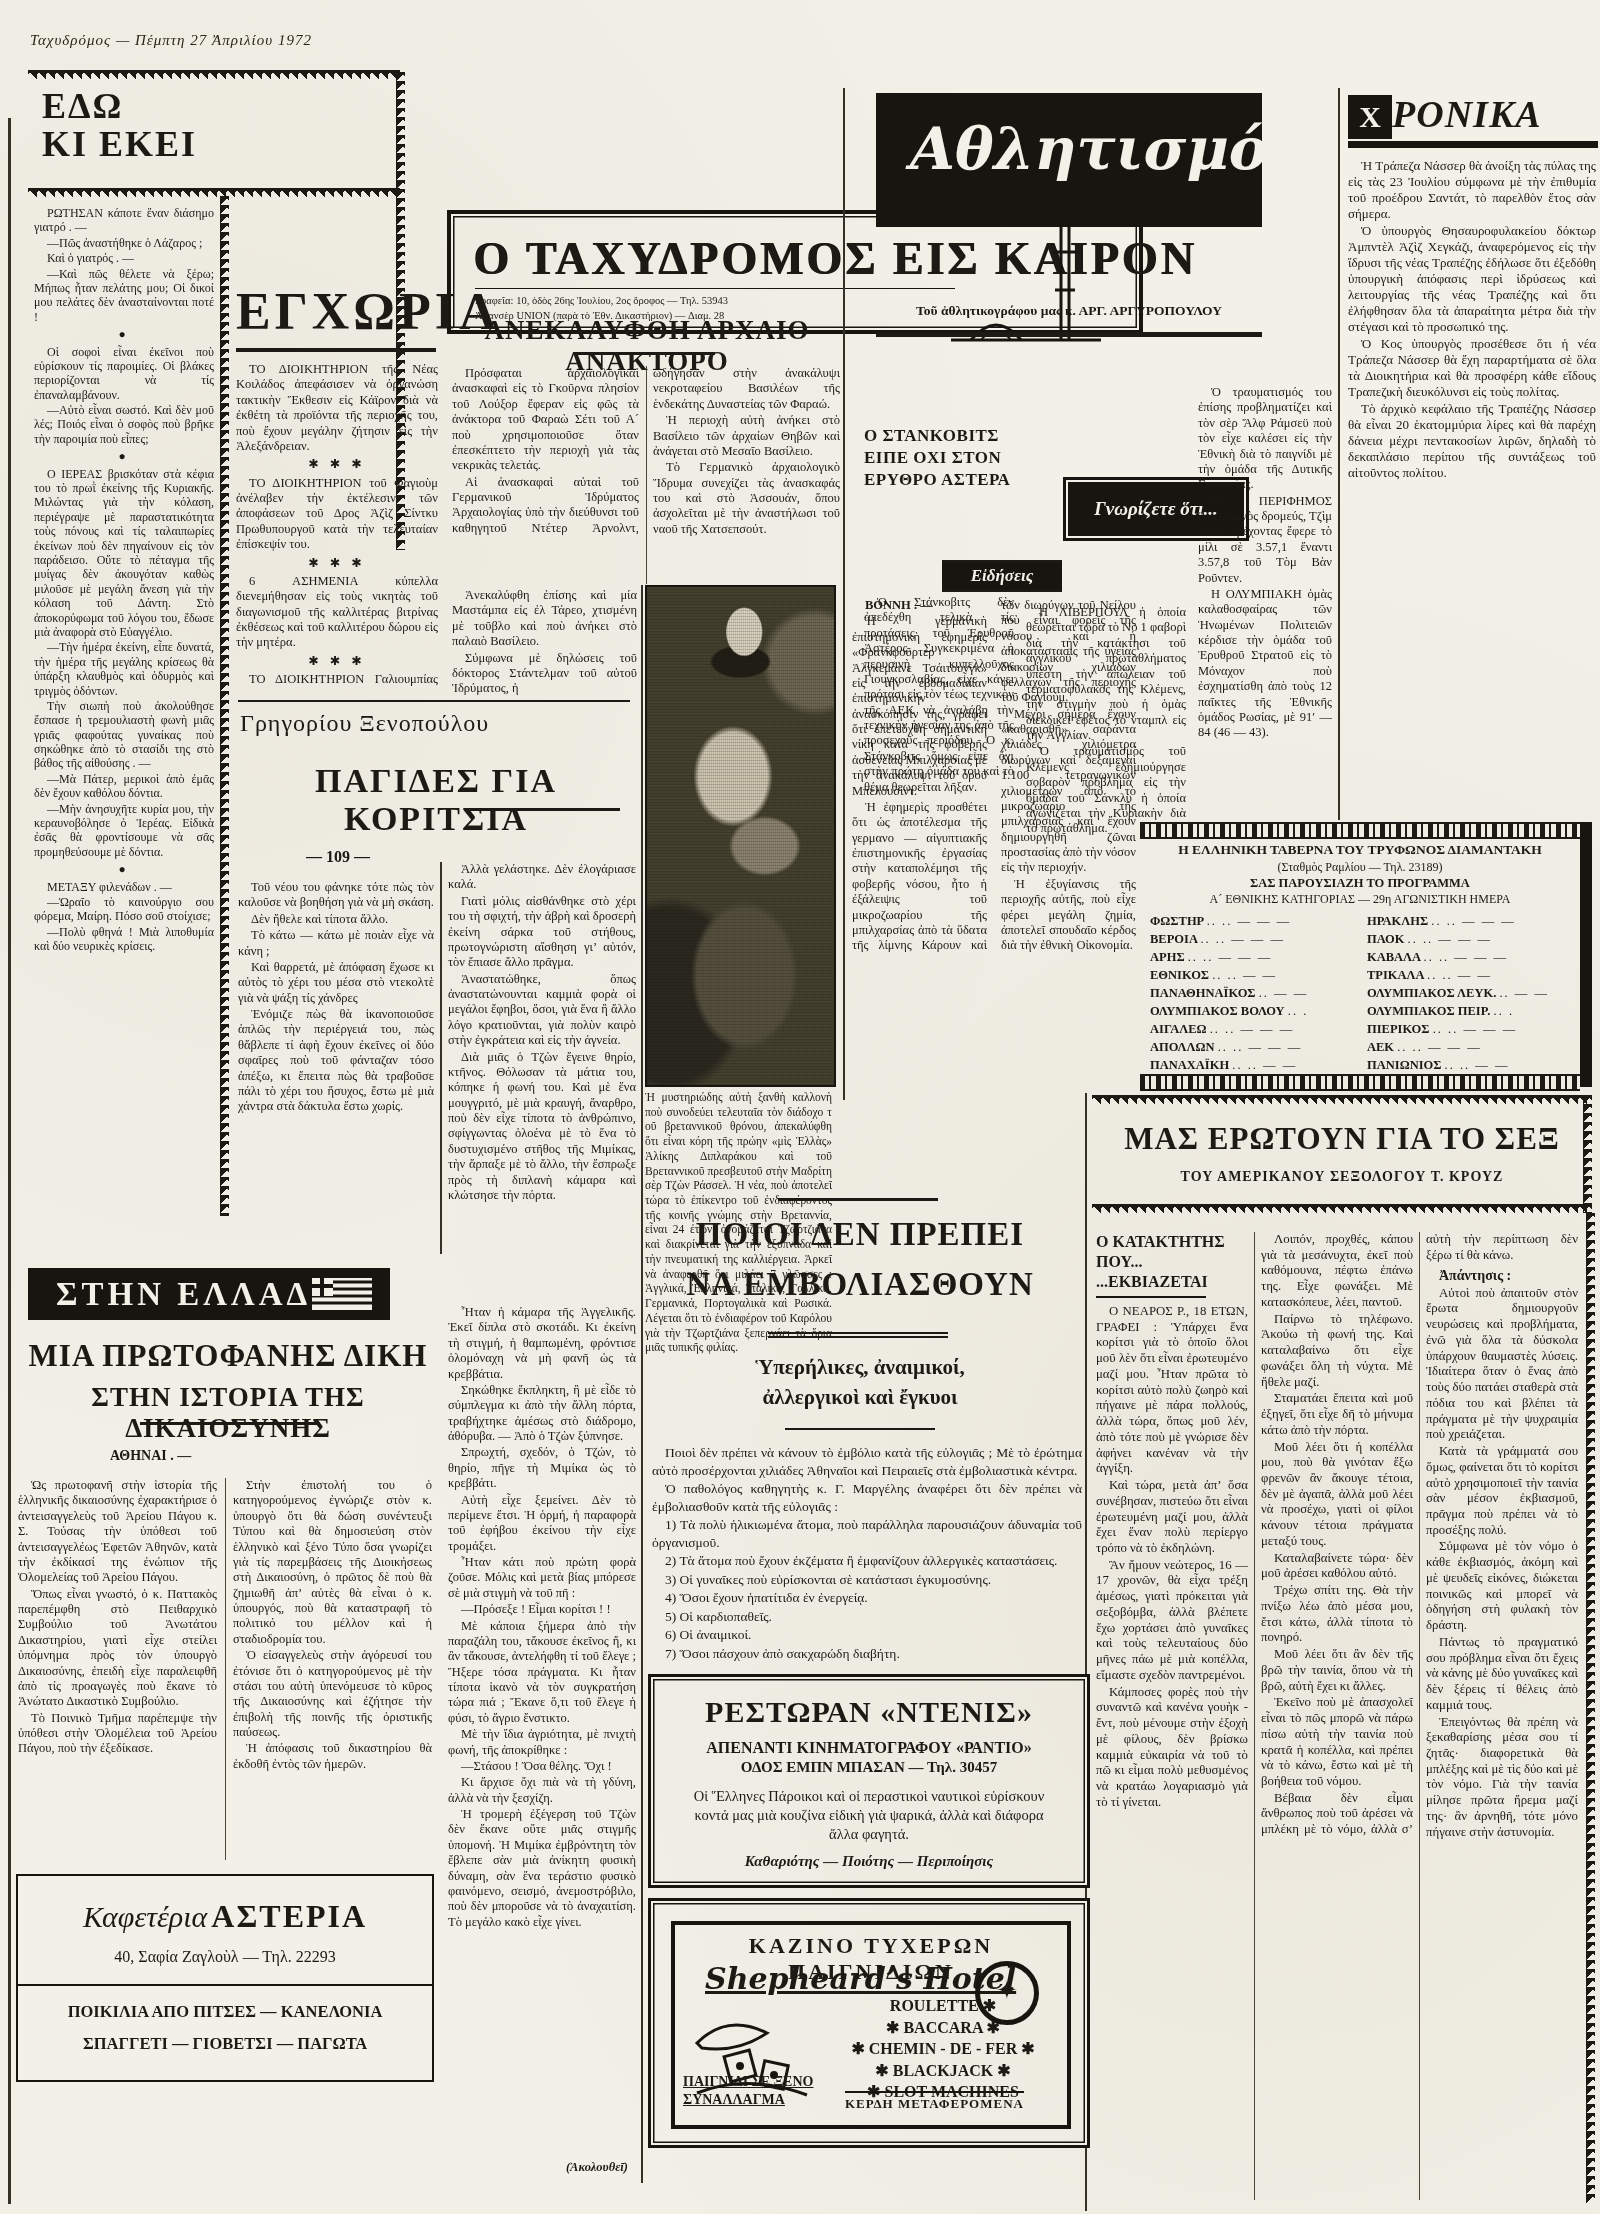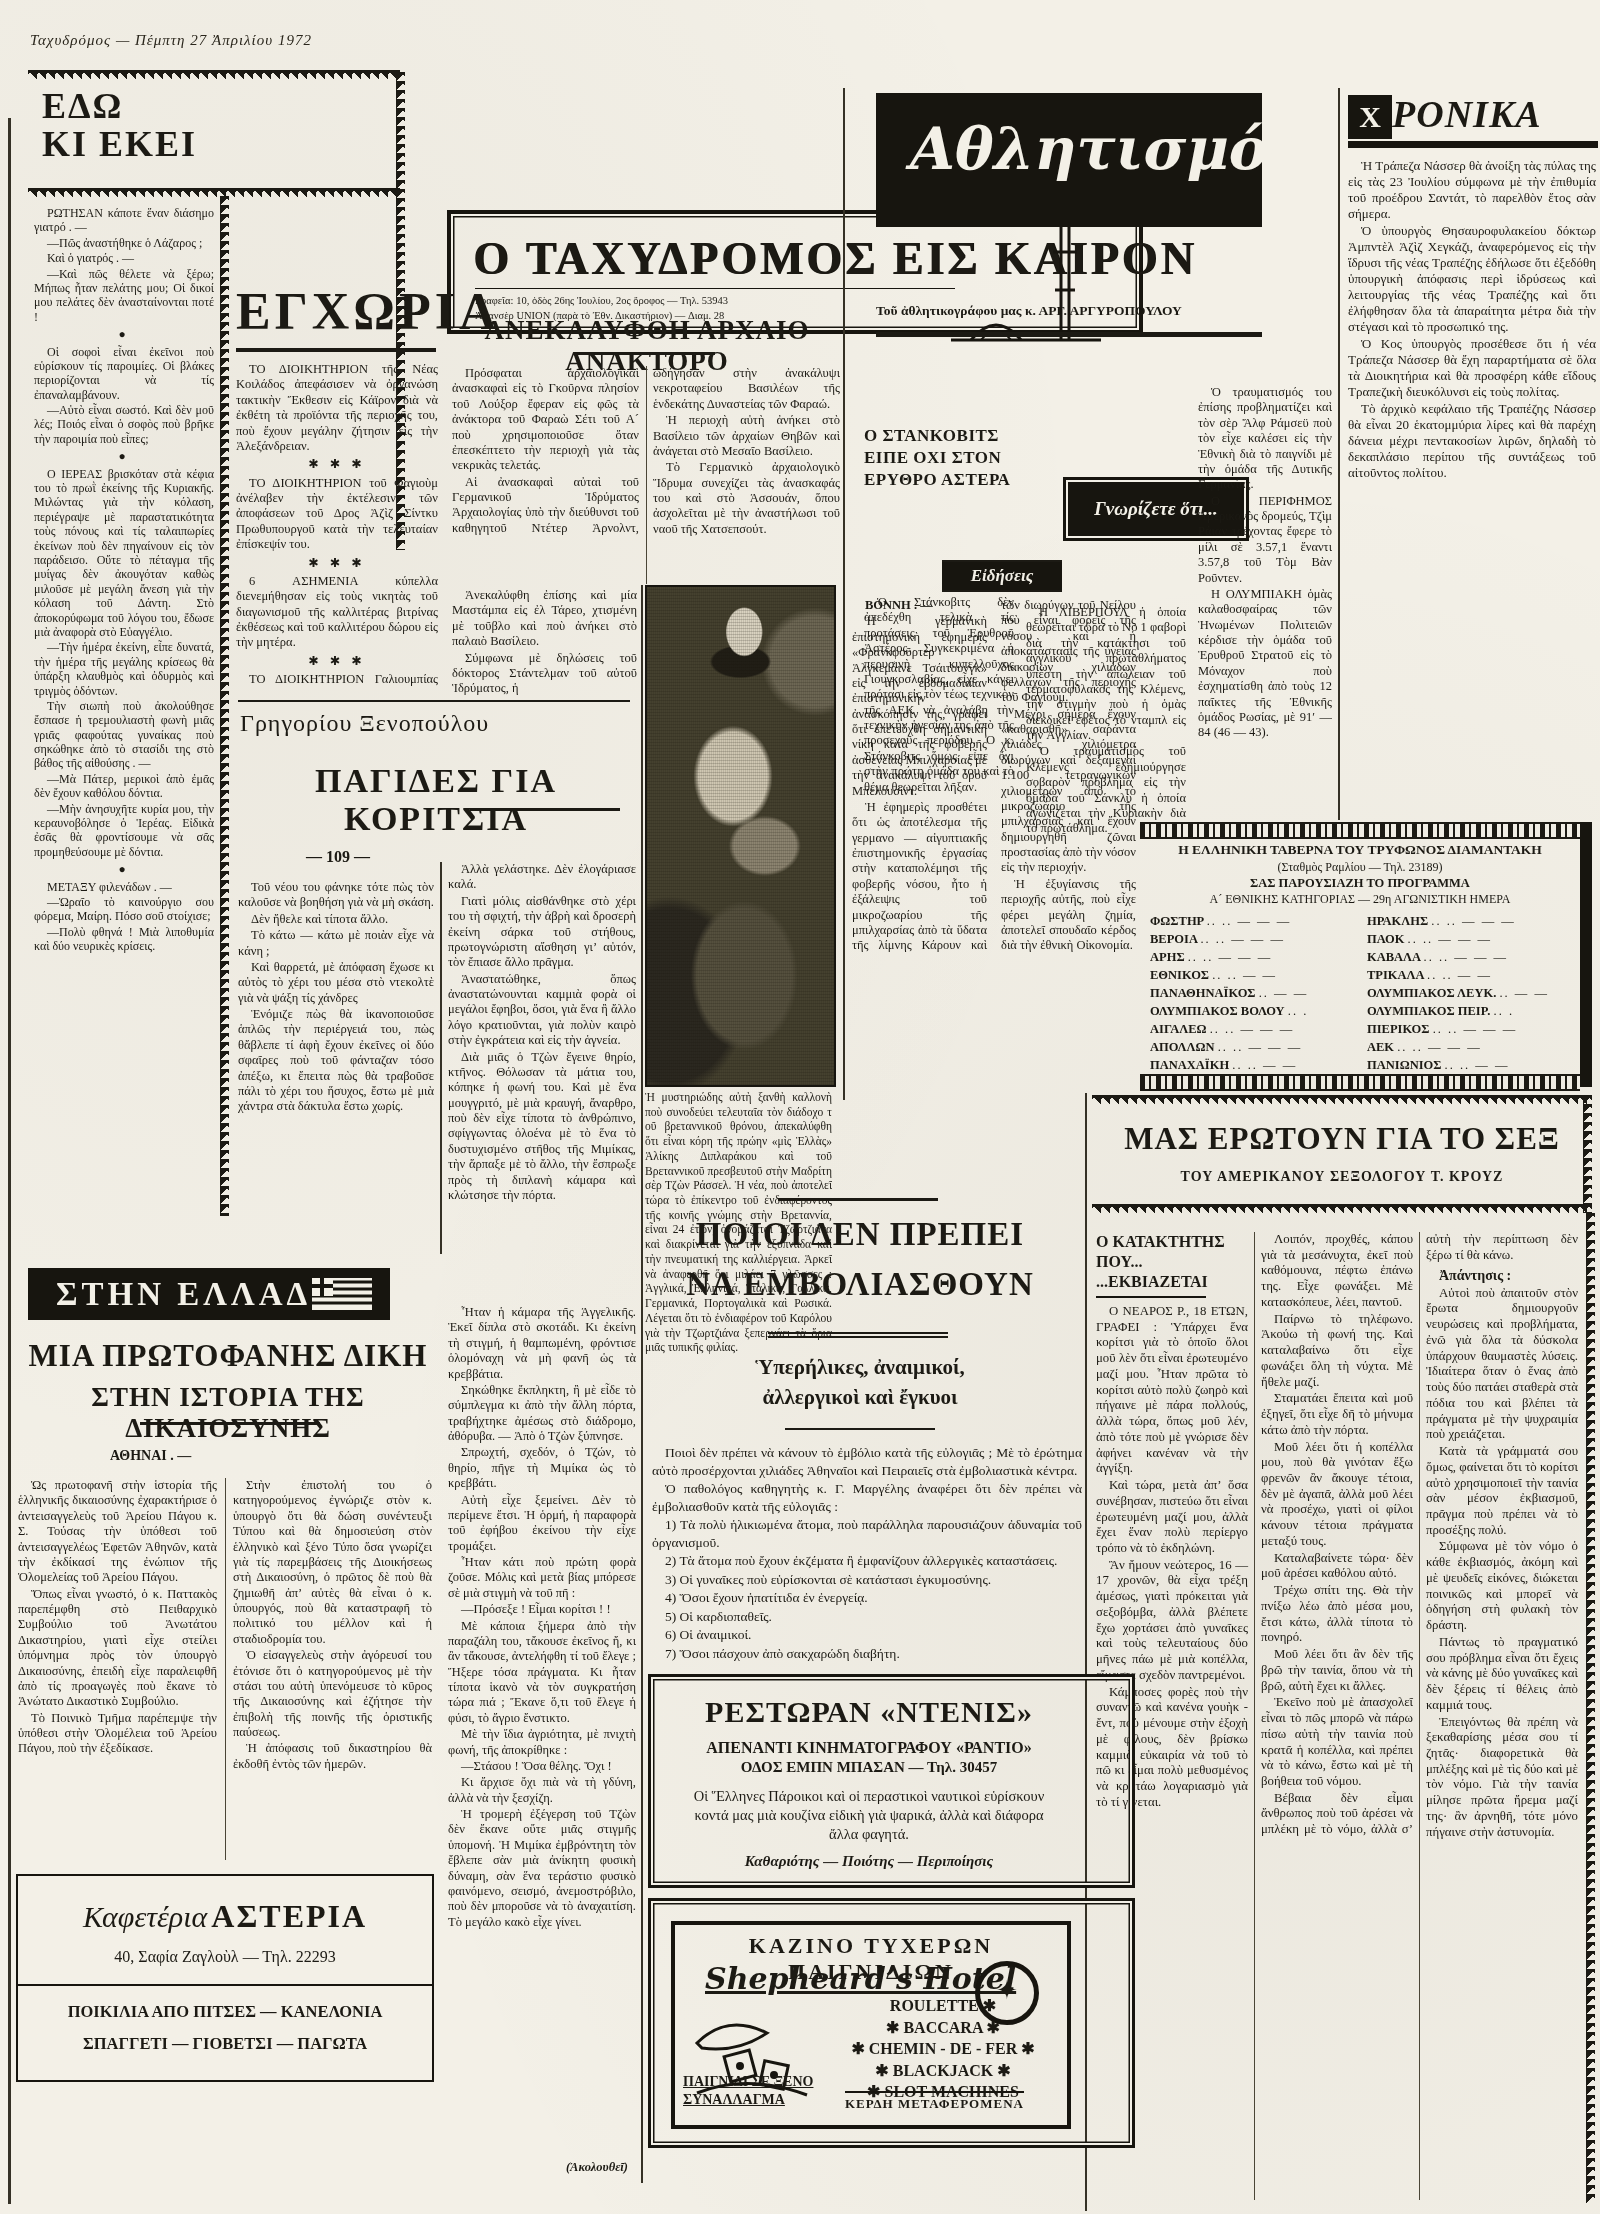--- a/index.html
+++ b/index.html
@@ -24,21 +24,21 @@
   .blackplate{background:#17150f;color:#f3f0e7;}
   .dateline{font-size:15px;font-style:italic;letter-spacing:1px;color:#2a261c;}
   .edo-title{font-size:36px;font-weight:bold;line-height:1.05;letter-spacing:2px;}
   .masthead-box{border:4px solid #17150f;box-shadow:0 0 0 2px #f3f0e7 inset,0 0 0 3.5px #17150f inset;}
   .masthead-title{font-size:46px;font-weight:bold;letter-spacing:3px;white-space:nowrap;
                   text-shadow:1px 0 #17150f;}
   .masthead-small{font-size:10.5px;line-height:1.3;}
   .big-headline{font-weight:bold;text-align:center;letter-spacing:1px;}
   .center{text-align:center;}
   .sports-banner-text{font-size:58px;font-style:italic;font-weight:bold;font-family:"DejaVu Serif",serif;}
-  .sports-byline{font-size:13.5px;font-weight:bold;text-align:left;}
+  .sports-byline{font-size:13.5px;font-weight:bold;text-align:center;}
   .sports-headline{font-size:17px;font-weight:bold;line-height:1.3;letter-spacing:.5px;}
   .gnorizete{font-size:19px;font-style:italic;font-weight:bold;text-align:center;
              border:2px solid #f3f0e7;outline:3px solid #17150f;background:#17150f;color:#f3f0e7;}
   .xr-box{display:inline-block;width:40px;height:40px;background:#17150f;color:#f3f0e7;
           font-size:30px;font-weight:bold;text-align:center;line-height:40px;border:2px solid #17150f;}
   .xr-rest{font-size:38px;font-weight:bold;font-style:italic;letter-spacing:1px;}
   .label-tag{border-top:2px solid #1c1a14;border-bottom:2px solid #1c1a14;font-style:italic;
              font-weight:bold;font-size:17px;text-align:center;background:#17150f;color:#f3f0e7;}
   .serial-author{font-size:24px;letter-spacing:1px;}
   .serial-title{font-size:34px;font-weight:bold;letter-spacing:2px;text-align:center;}
@@ -46,21 +46,21 @@
   .fx-cell{white-space:nowrap;overflow:hidden;}
   .fx-lead{font-weight:normal;letter-spacing:2px;}
   .sex-title{font-size:31px;font-weight:bold;letter-spacing:1px;text-align:center;}
   .sex-byline{font-size:14px;font-weight:bold;text-align:center;letter-spacing:1px;}
   .subhead{font-size:16px;font-weight:bold;line-height:1.25;}
   .ellada-banner-text{font-size:33px;font-weight:bold;letter-spacing:4px;}
   .ellada-headline1{font-size:31px;}
   .ellada-headline2{font-size:27px;}
   .vac-title{font-size:33px;font-weight:bold;text-align:center;letter-spacing:1px;line-height:1.5;}
   .vac-sub{font-size:21px;font-weight:bold;text-align:center;line-height:1.45;}
-  .ad-box{border:3px solid #17150f;box-shadow:0 0 0 2px #f3f0e7 inset,0 0 0 3.5px #17150f inset;padding-left:45px;}
+  .ad-box{border:3px solid #17150f;box-shadow:0 0 0 2px #f3f0e7 inset,0 0 0 3.5px #17150f inset;}
   .photo-grain{position:absolute;inset:0;
       background:repeating-linear-gradient(0deg,rgba(20,16,8,.16) 0 1px,transparent 1px 3px),
                  repeating-linear-gradient(90deg,rgba(20,16,8,.10) 0 1px,transparent 1px 2px);}
   .answer-head{font-weight:bold;font-size:14px;text-indent:13px;margin:4px 0 1px;}
   .tbc{position:absolute;right:8px;bottom:2px;font-weight:bold;font-style:italic;background:#f3f0e7;padding-left:6px;}
 </style>
 </head>
 <body>
 
 <div id="page">

